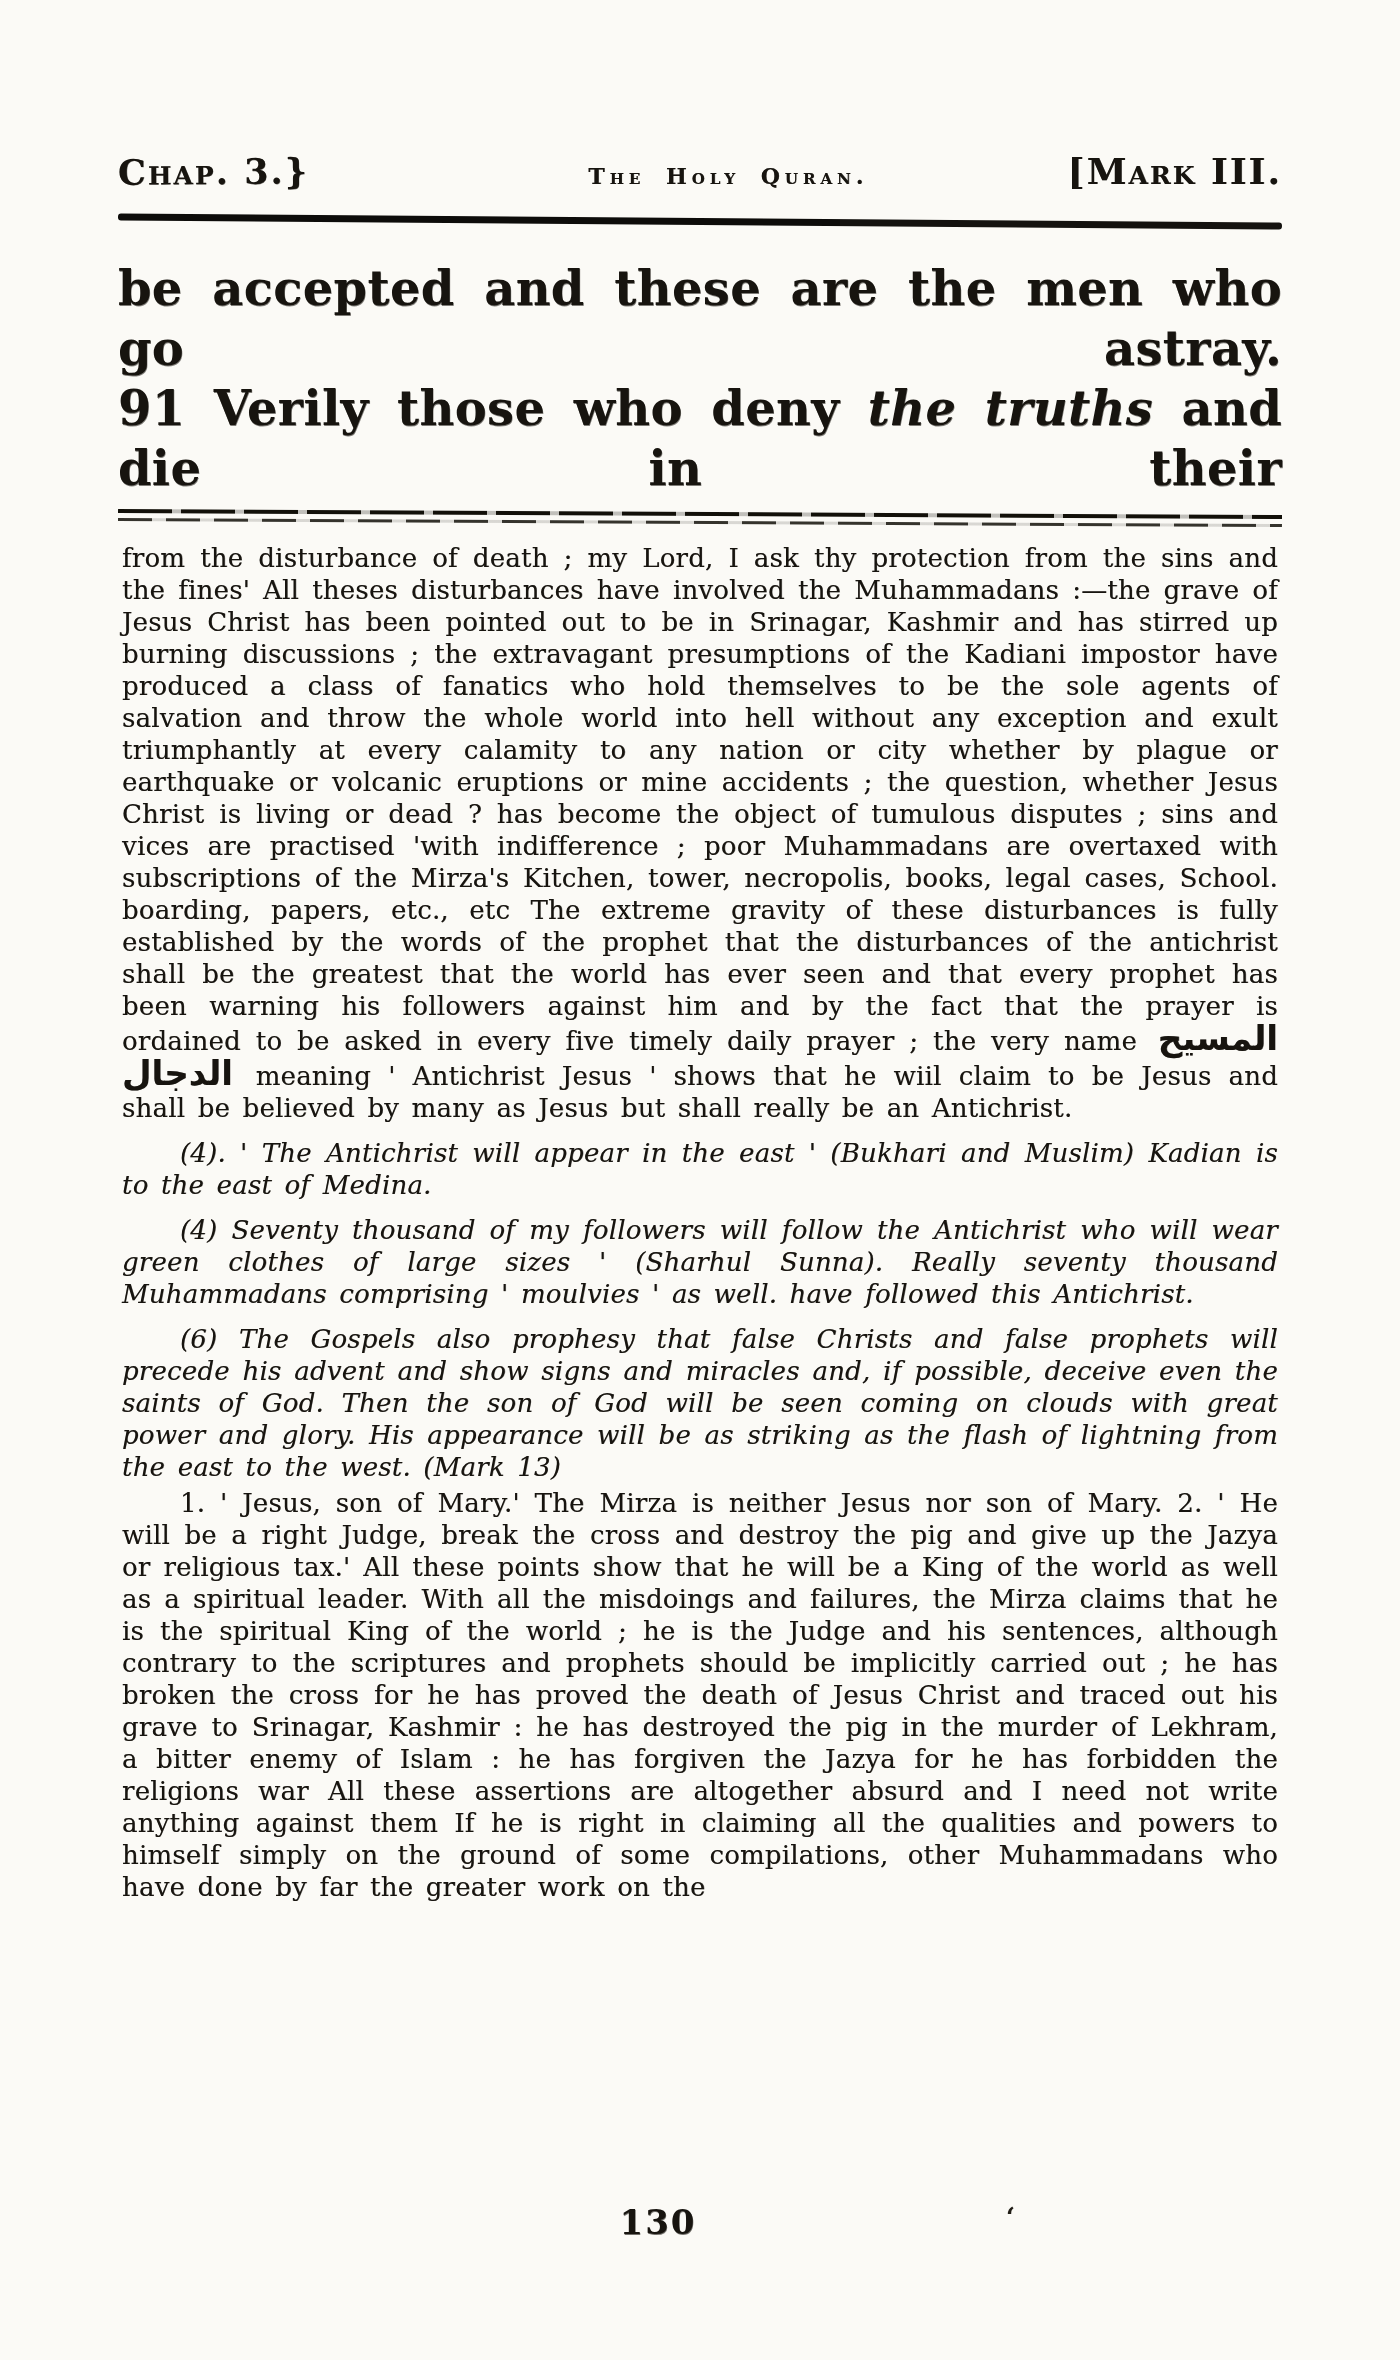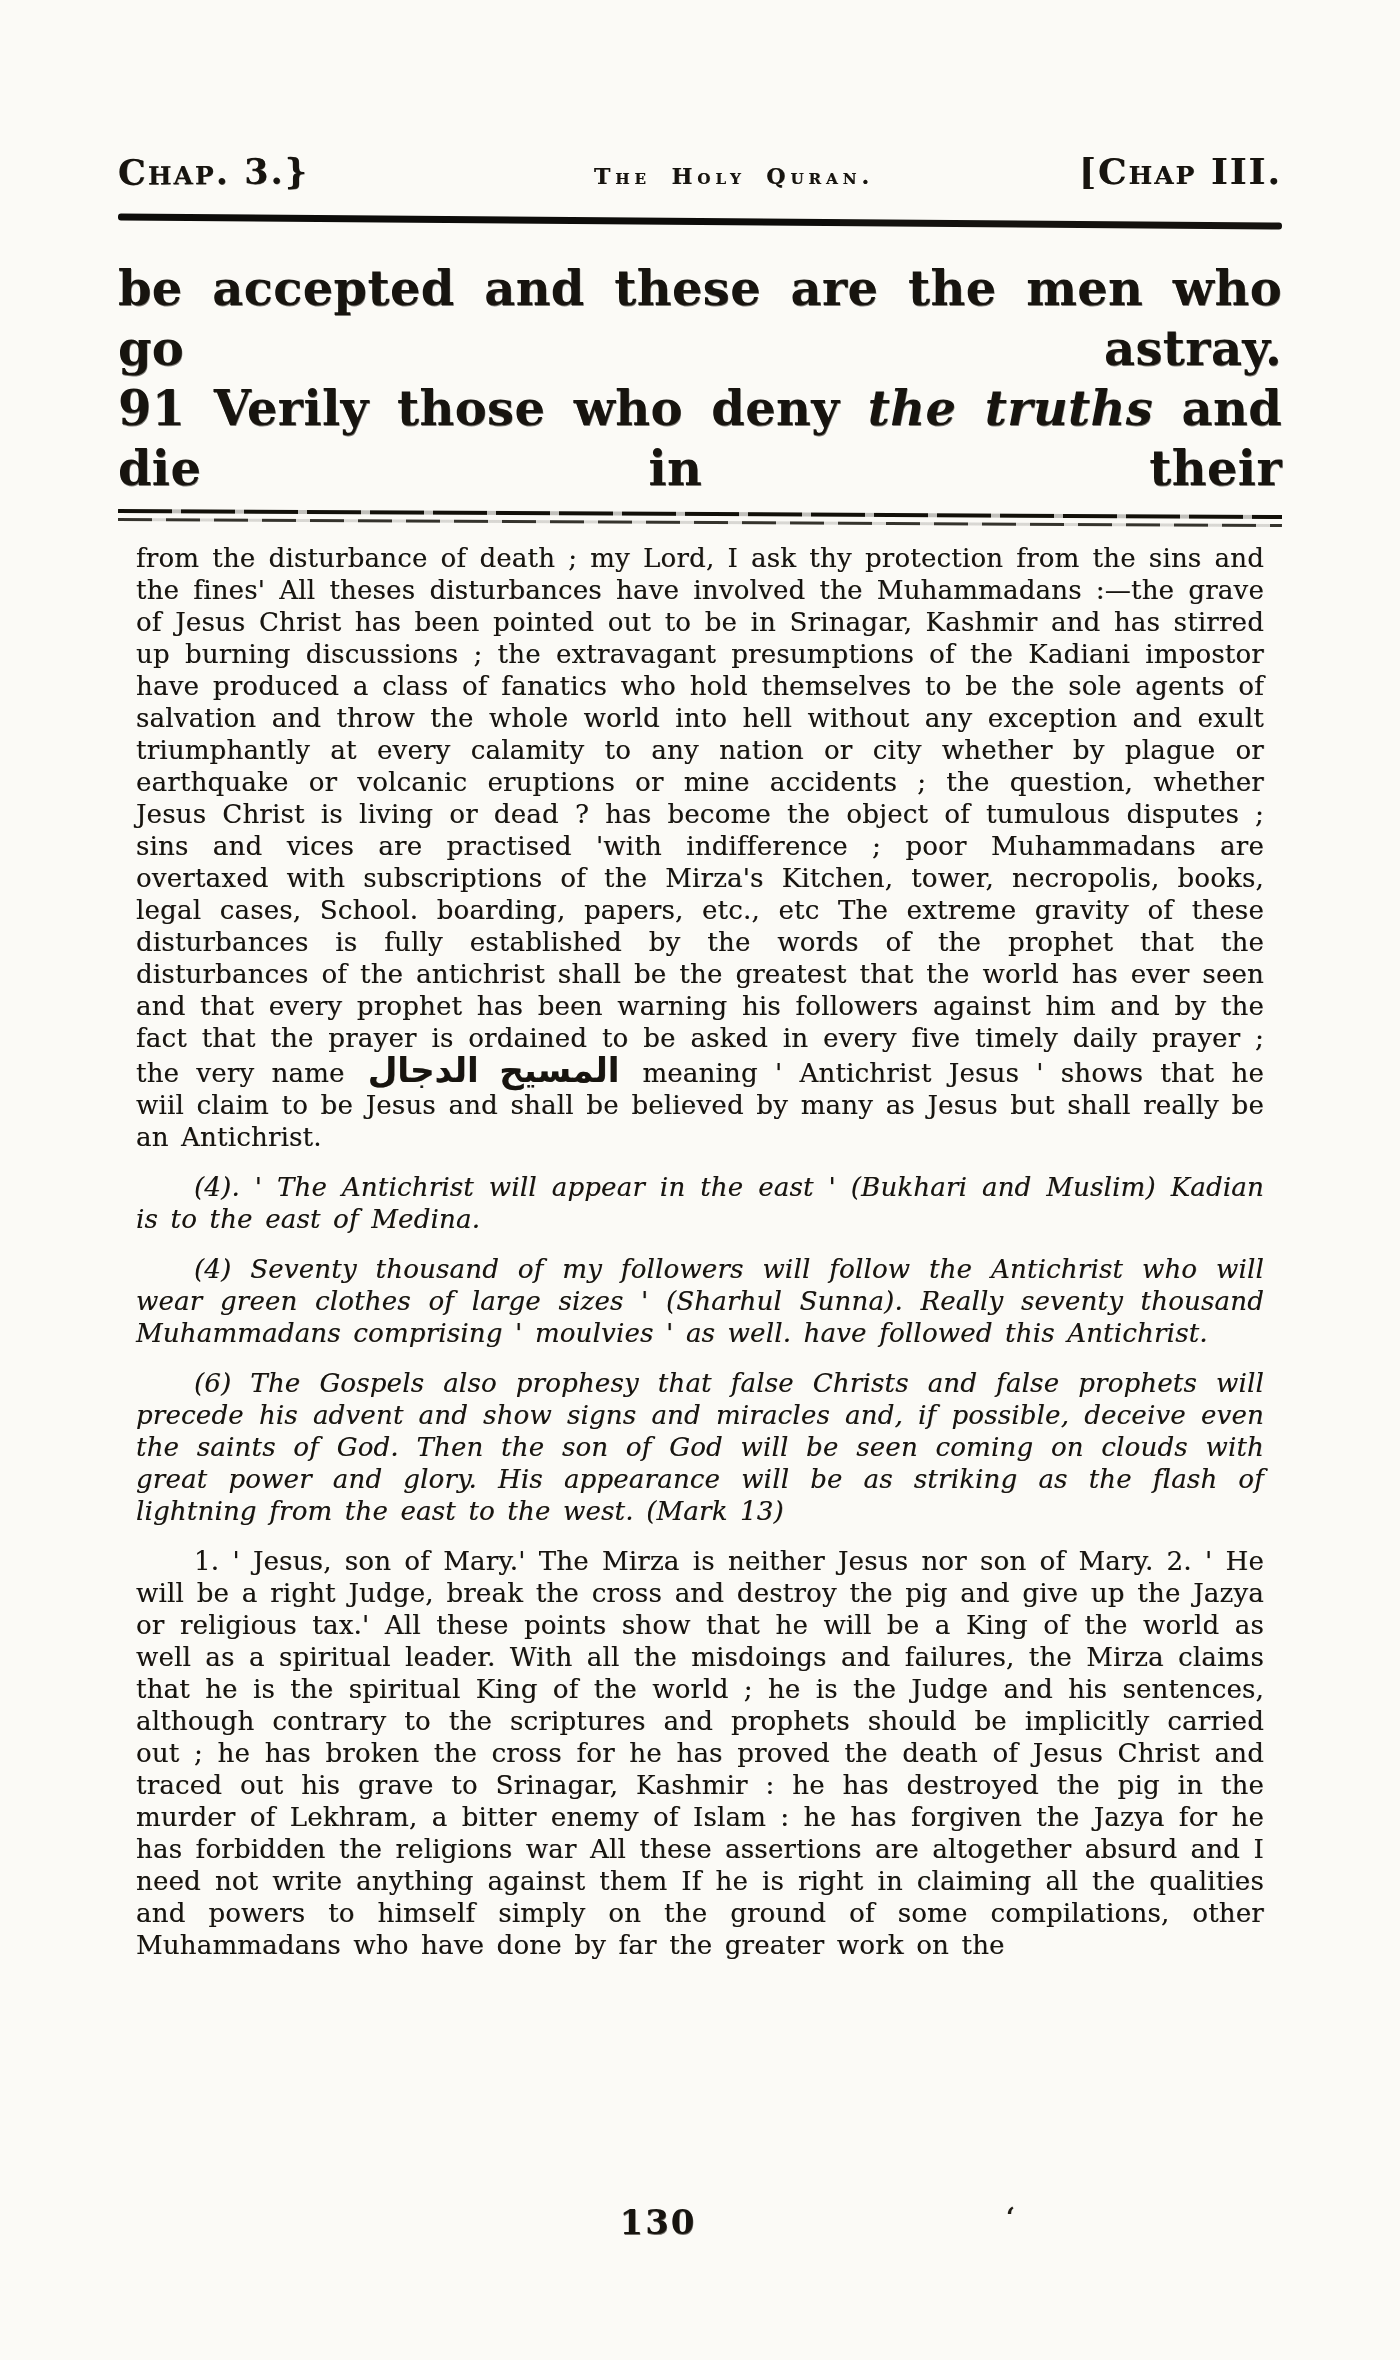--- a/index.html
+++ b/index.html
@@ -54,21 +54,21 @@
   }
 
   
   .commentary{margin-top:18px;}
   .textblock{
     font-size:26px;line-height:32px;
     text-align:justify;
     word-spacing:4px;letter-spacing:0.2px;
     text-shadow:0.35px 0.35px 0 rgba(23,20,15,.5);
   }
-  .textblock p{margin:18px;}
+  .textblock p{margin:4px;}
   .textblock p + p{margin-top:13px;font-style:italic;}
   .indent{text-indent:58px;}
   .arabic{
     font-family:"DejaVu Sans",sans-serif;
     font-weight:bold;font-size:34px;line-height:32px;
     padding:0 6px;
   }
 
   
   .section-heading{
@@ -96,21 +96,21 @@
 </head>
 <body>
 
 <div class="page" style="--paper: #fbfaf6; --ink: #17140f;">
 
   <div class="col">
 
     <header class="running-head">
       <span class="rh-left">Chap. 3.}</span>
       <span class="rh-center">The Holy Quran.</span>
-      <span class="rh-right">[Chap III.</span>
+      <span class="rh-right">[Mark III.</span>
     </header>
 
     <div class="rule-thick"></div>
 
     <div class="verse">
       <div class="verse-line">be accepted and these are the men who go astray.</div>
       <div class="verse-line"><span>91 Verily those who deny </span><em>the truths</em><span> and die in their</span></div>
     </div>
 
     <div class="rule-double">

